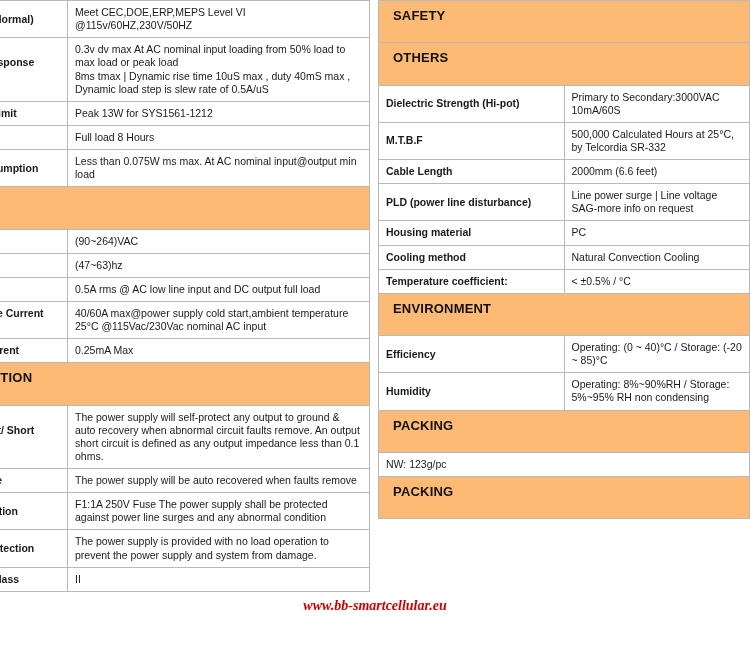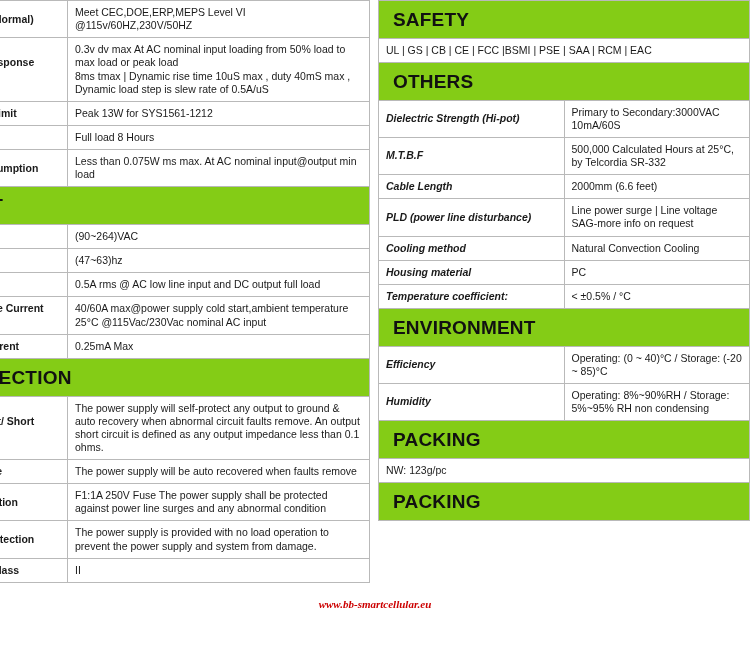--- a/index.html
+++ b/index.html
@@ -46,43 +46,42 @@
     font-size: 10.5px;
     line-height: 1.25;
     color: #1a1a1a;
   }
   td.lbl {
     font-weight: bold;
     width: 122px;
   }
   .col-right td.lbl {
     width: 122px;
-    font-style: italic;
   }
   td.val {
     font-weight: normal;
   }
   tr.section td {
-    background: #84cc16;
+    background: #fdba74;
     font-weight: bold;
-    font-size: 19px;
-    padding: 7px 9px 6px 14px;
+    font-size: 13px;
+    padding: 7px 9px 18px 14px;
     color: #111111;
     letter-spacing: 0.2px;
   }
   .footer {
     position: absolute;
     left: 0;
     top: 598px;
     width: 750px;
     text-align: center;
     font-family: "Liberation Serif", serif;
     font-weight: bold;
     font-style: italic;
-    font-size: 11px;
+    font-size: 14px;
     color: #cc0000;
   }
 </style>
 </head>
 <body>
 
 <div class="page">
 
   <div class="col col-left">
     <table class="spec">
@@ -156,49 +155,46 @@
         </tbody>
     </table>
   </div>
 
   <div class="col col-right">
     <table class="spec">
       <tbody>
           <tr class="section">
             <td colspan="2">SAFETY</td>
           </tr>
-          <tr>
-            <td colspan="2" class="val">UL | GS | CB | CE | FCC |BSMI | PSE | SAA | RCM | EAC</td>
-          </tr>
           <tr class="section">
             <td colspan="2">OTHERS</td>
           </tr>
           <tr>
             <td class="lbl">Dielectric Strength (Hi-pot)</td>
             <td class="val">Primary to Secondary:3000VAC 10mA/60S</td>
           </tr>
           <tr>
             <td class="lbl">M.T.B.F</td>
             <td class="val">500,000 Calculated Hours at 25°C, by Telcordia SR-332</td>
           </tr>
           <tr>
             <td class="lbl">Cable Length</td>
             <td class="val">2000mm (6.6 feet)</td>
           </tr>
           <tr>
             <td class="lbl">PLD (power line disturbance)</td>
             <td class="val">Line power surge | Line voltage SAG-more info on request</td>
           </tr>
           <tr>
+            <td class="lbl">Housing material</td>
+            <td class="val">PC</td>
+          </tr>
+          <tr>
             <td class="lbl">Cooling method</td>
             <td class="val">Natural Convection Cooling</td>
-          </tr>
-          <tr>
-            <td class="lbl">Housing material</td>
-            <td class="val">PC</td>
           </tr>
           <tr>
             <td class="lbl">Temperature coefficient:</td>
             <td class="val">&lt; ±0.5% / °C</td>
           </tr>
           <tr class="section">
             <td colspan="2">ENVIRONMENT</td>
           </tr>
           <tr>
             <td class="lbl">Efficiency</td>

